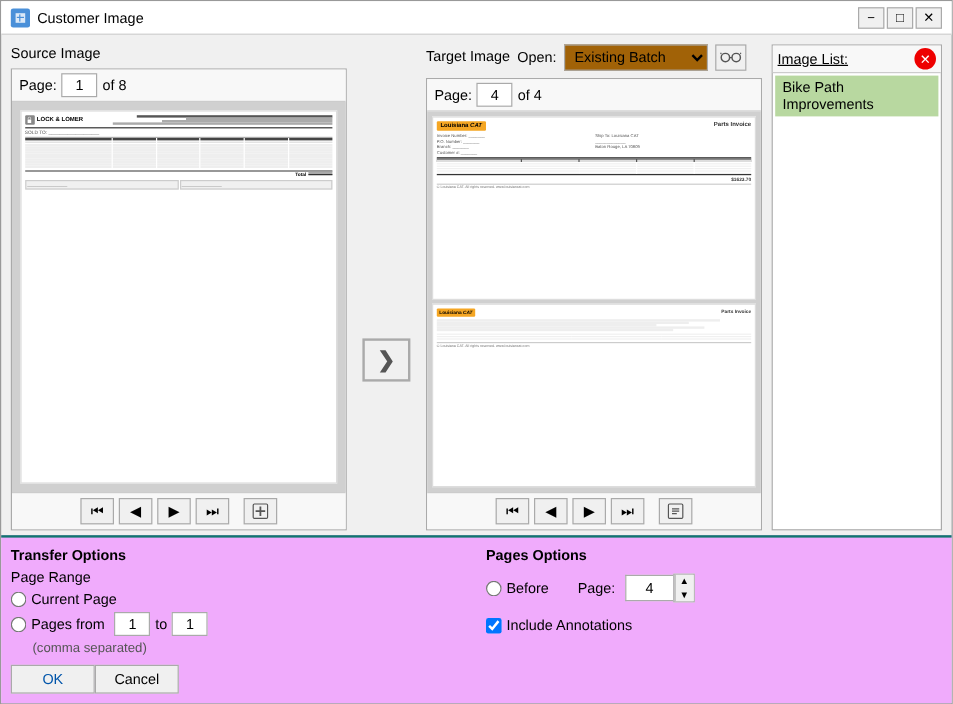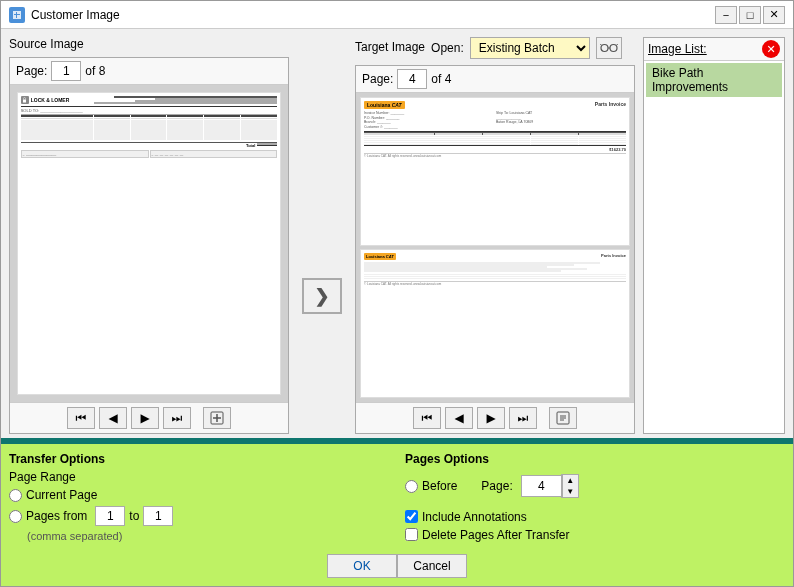--- a/index.html
+++ b/index.html
@@ -157,38 +157,38 @@
       display: flex;
       align-items: center;
       gap: 6px;
       margin-bottom: 2px;
     }
     .open-label { font-size: 12px; }
     .open-select {
       height: 22px;
       font-size: 12px;
       border: 1px solid #aaa;
-      background: #fef9c3;
+      background: #a16207;
       padding: 0 4px;
       min-width: 120px;
     }
     .glasses-btn {
       width: 26px;
       height: 22px;
       border: 1px solid #aaa;
       background: #f0f0f0;
       cursor: pointer;
       display: flex; align-items: center; justify-content: center;
       font-size: 14px;
     }
     
     .bottom-section {
       padding: 8px;
-      border-top: 6px solid #0f766e;
-      background: #bef264;
+      border-top: 2px solid #0f766e;
+      background: #f0abfc;
     }
     .transfer-options {
       display: flex;
       gap: 16px;
     }
     .options-group {
       flex: 1;
     }
     .options-title {
       font-size: 12px;
@@ -259,29 +259,29 @@
     .page-num-box {
       width: 40px;
       height: 22px;
       border: 1px solid #aaa;
       border-right: none;
       text-align: center;
       font-size: 12px;
     }
     .checkbox-row {
       display: flex;
-      align-items: flex-start;
+      align-items: flex-end;
       gap: 4px;
       margin-bottom: 4px;
     }
     .checkbox-row input[type=checkbox] { cursor: pointer; }
     .check-label { font-size: 12px; cursor: pointer; }
     .ok-cancel-row {
       display: flex;
-      justify-content: center;
+      justify-content: flex-start;
       margin-top: 8px;
     }
     .dialog-btn {
       width: 70px;
       height: 24px;
       border: 1px solid #aaa;
       background: #f0f0f0;
       cursor: pointer;
       font-size: 12px;
     }
@@ -749,24 +749,20 @@
               <button class="spinner-down">▼</button>
             </div>
           </div>
         </div>
 
         <div style="margin-top:12px;">
           <div class="checkbox-row">
             <input type="checkbox" id="cb_annot" checked="" style="">
             <label for="cb_annot" class="check-label">Include Annotations</label>
           </div>
-          <div class="checkbox-row">
-            <input type="checkbox" id="cb_delete" style="">
-            <label for="cb_delete" class="check-label">Delete Pages After Transfer</label>
-          </div>
         </div>
       </div>
 
     </div>
 
     <div class="ok-cancel-row">
       <button class="dialog-btn" style="color:#0055aa;">OK</button>
       <button class="dialog-btn">Cancel</button>
     </div>
 

